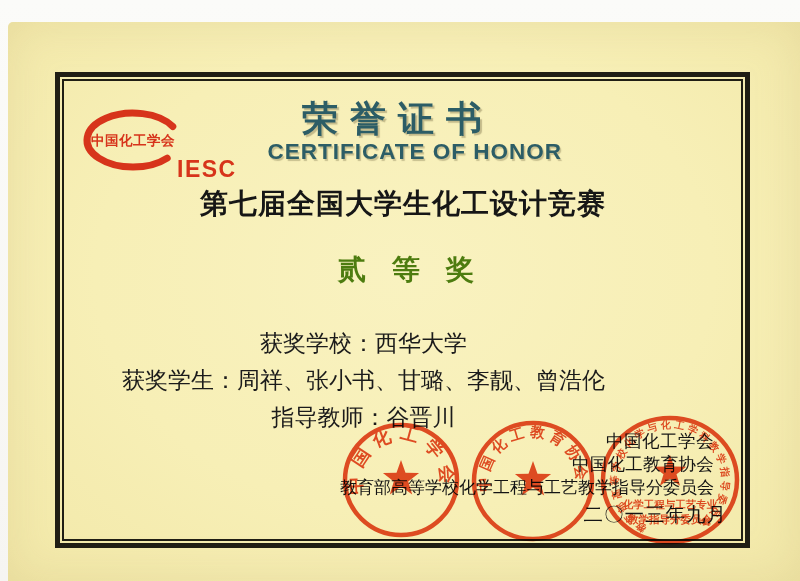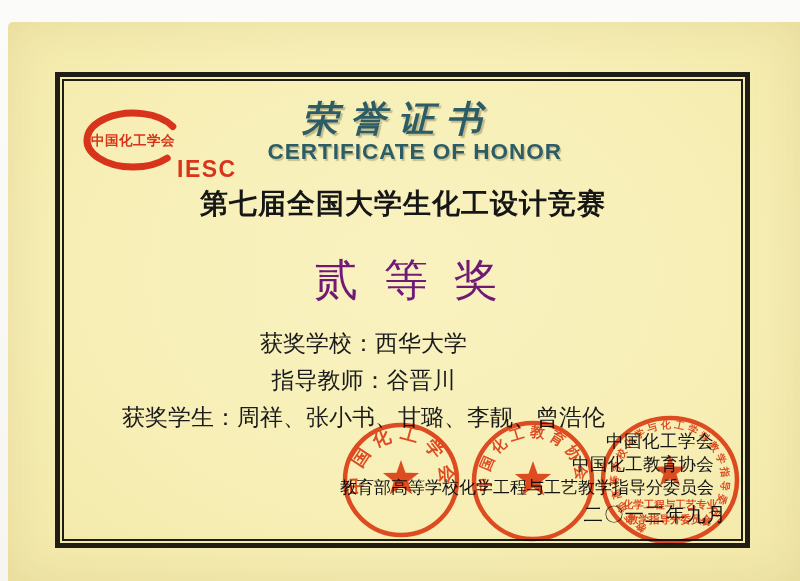--- a/index.html
+++ b/index.html
@@ -22,36 +22,35 @@
     position:absolute;inset:2px;border:2px solid #201e14;
   }
   .logo{position:absolute;left:78px;top:98px;width:175px;height:85px;}
   .title-cn{
     position:absolute;left:252px;top:95px;width:280px;text-align:center;
     font-family:"DejaVu Serif","Liberation Serif",serif;
     font-size:36px;font-weight:bold;color:#2c5d66;
     letter-spacing:12px;text-indent:12px;
     text-shadow:2px 2px 1px rgba(130,120,80,.45);
     white-space:nowrap;
-    font-style:italic;
   }
   .title-en{
     position:absolute;left:238px;top:139px;width:324px;text-align:right;
     font-size:22.5px;font-weight:bold;color:#2c5d66;letter-spacing:1px;
     text-shadow:1.5px 1.5px 1px rgba(130,120,80,.4);
     white-space:nowrap;
   }
   .competition{
     position:absolute;left:3px;top:185px;width:800px;text-align:center;
     font-size:28px;font-weight:bold;color:#161616;letter-spacing:1px;
     white-space:nowrap;
   }
   .award{
     position:absolute;left:106px;top:251px;width:600px;text-align:center;
-    font-size:44px;font-weight:normal;color:#701a75;
+    font-size:28px;font-weight:bold;color:#4d7c0f;
     letter-spacing:26px;text-indent:26px;white-space:nowrap;
   }
   .fields{
     position:absolute;left:122px;top:326px;
     font-family:"DejaVu Serif","Liberation Serif",serif;
     font-size:23px;color:#1b1b1b;
   }
   .field-row{height:37px;line-height:34px;white-space:nowrap;text-align:center;}
   .issuers{
     position:absolute;top:430px;right:86px;text-align:right;
@@ -89,24 +88,24 @@
 
 <div class="competition">第七届全国大学生化工设计竞赛</div>
 
 <div class="award">贰等奖</div>
 
 <div class="fields">
   <div class="field-row">
     <span>获奖学校：</span><span>西华大学</span>
   </div>
   <div class="field-row">
-    <span>指导教师：</span><span>谷晋川</span>
+    <span>获奖学生：</span><span>周祥、张小书、甘璐、李靓、曾浩伦</span>
   </div>
   <div class="field-row">
-    <span>获奖学生：</span><span>周祥、张小书、甘璐、李靓、曾浩伦</span>
+    <span>指导教师：</span><span>谷晋川</span>
   </div>
 </div>
 
 <div class="issuers">
   <div class="iss-1">中国化工学会</div>
   <div class="iss-2">中国化工教育协会</div>
   <div class="iss-3">教育部高等学校化学工程与工艺教学指导分委员会</div>
   <div class="iss-date">二〇一三年九月</div>
 </div>
 

